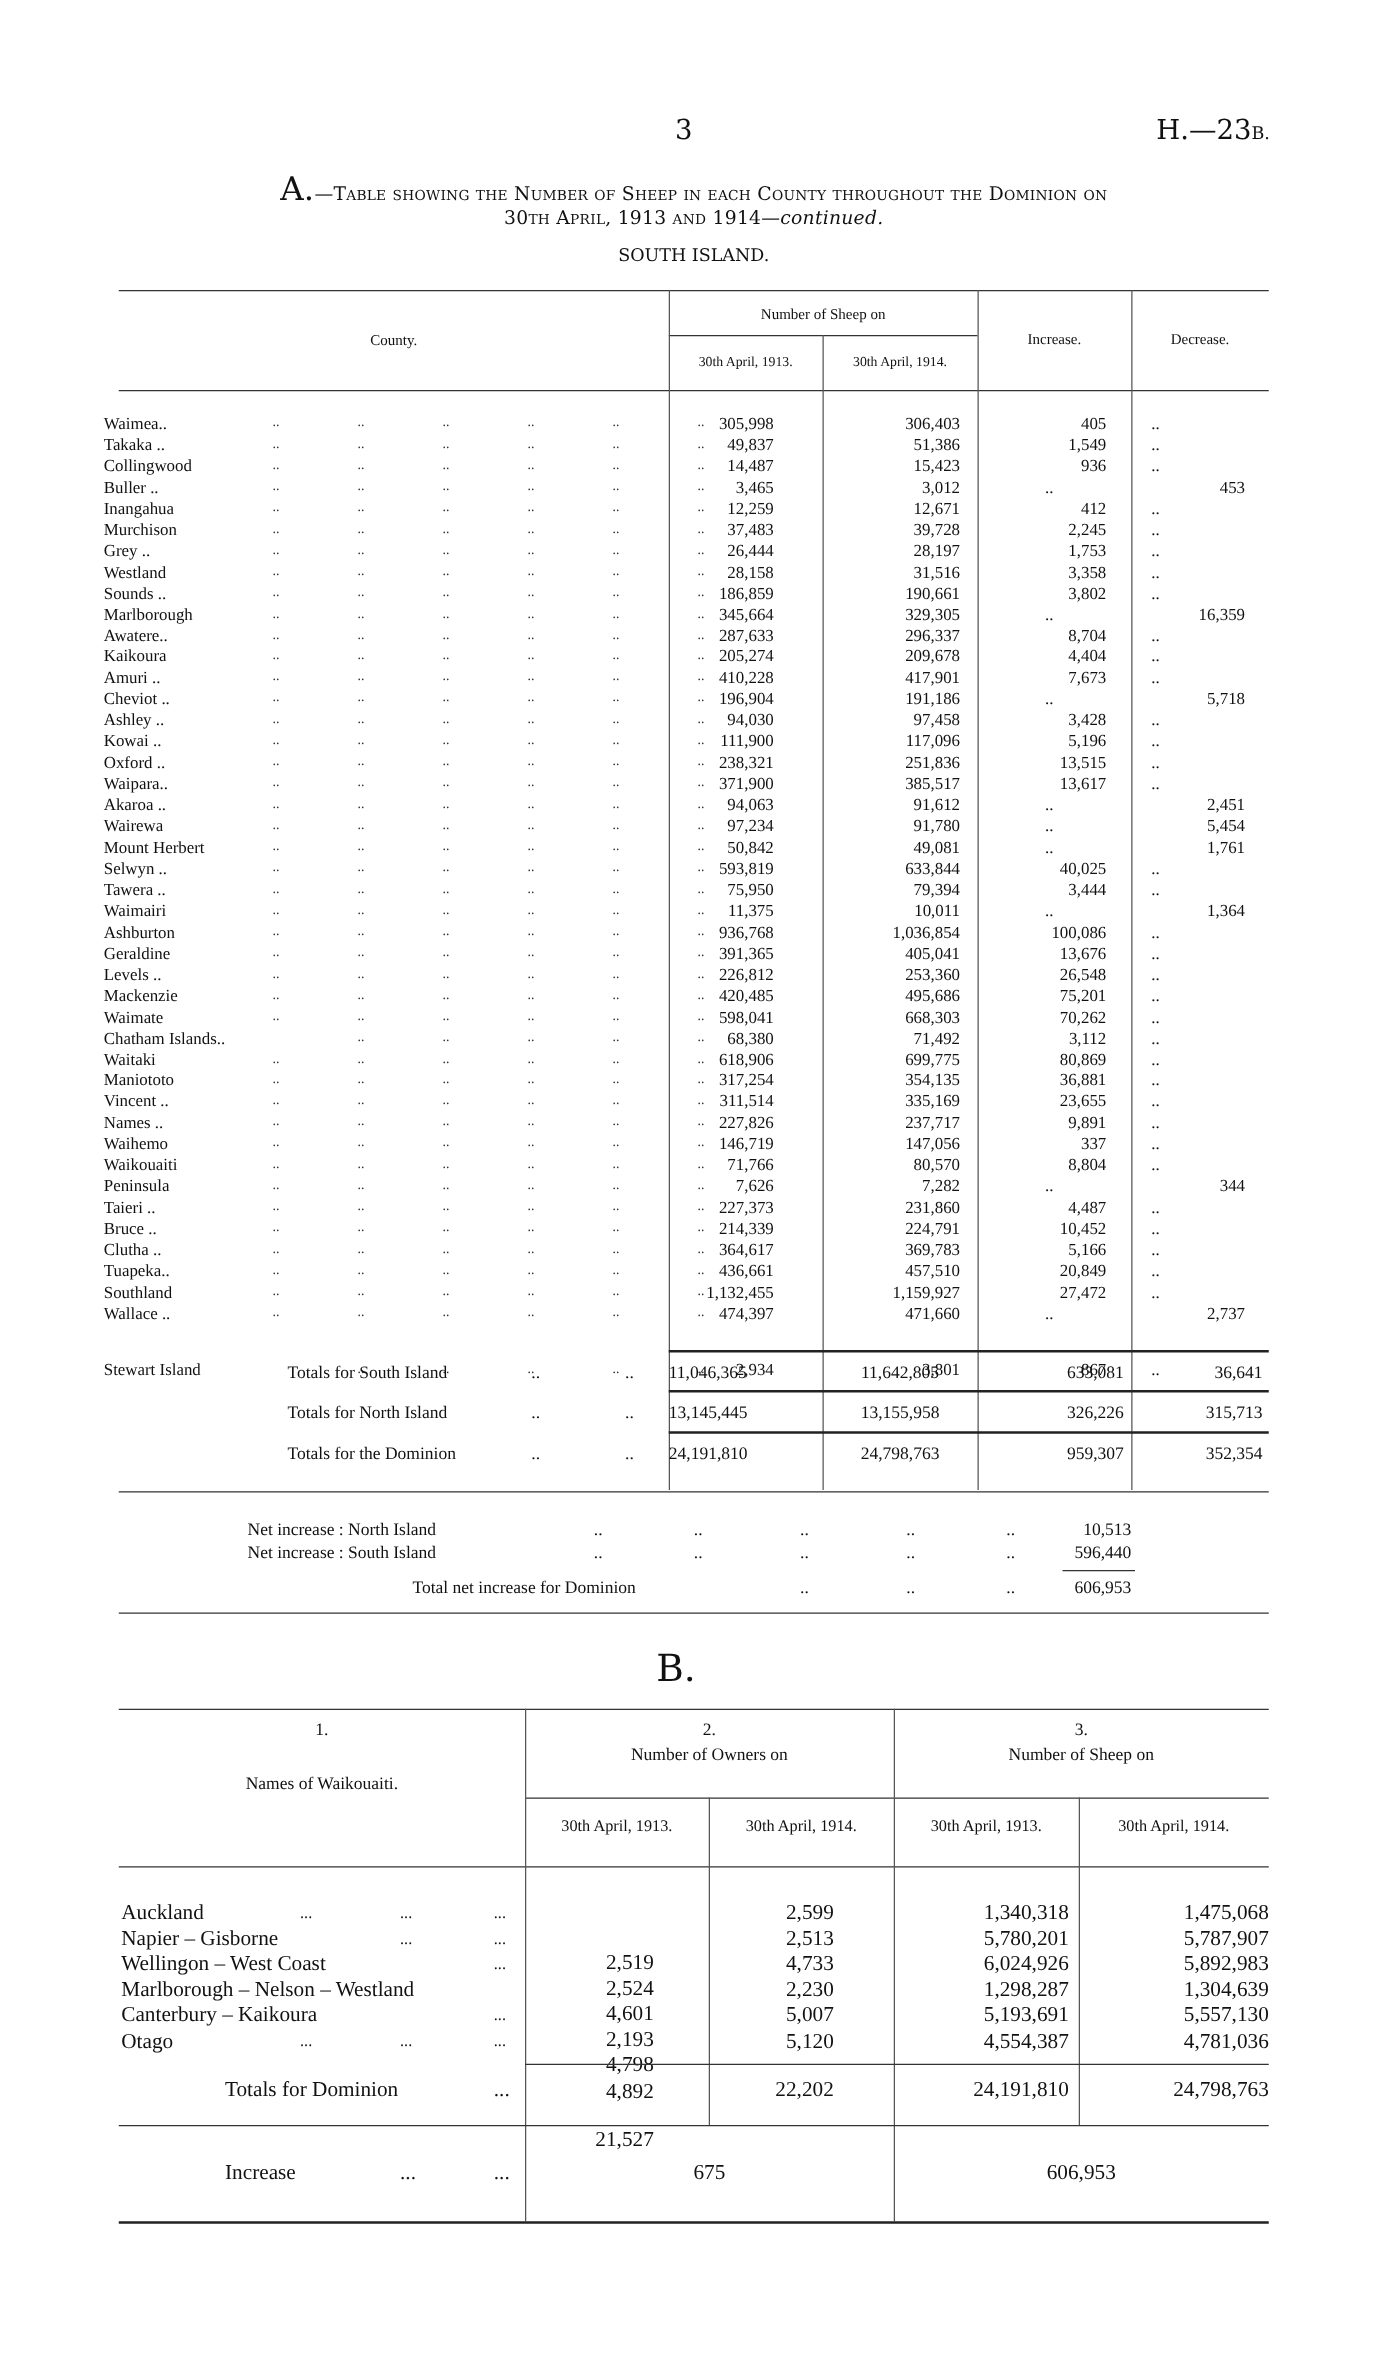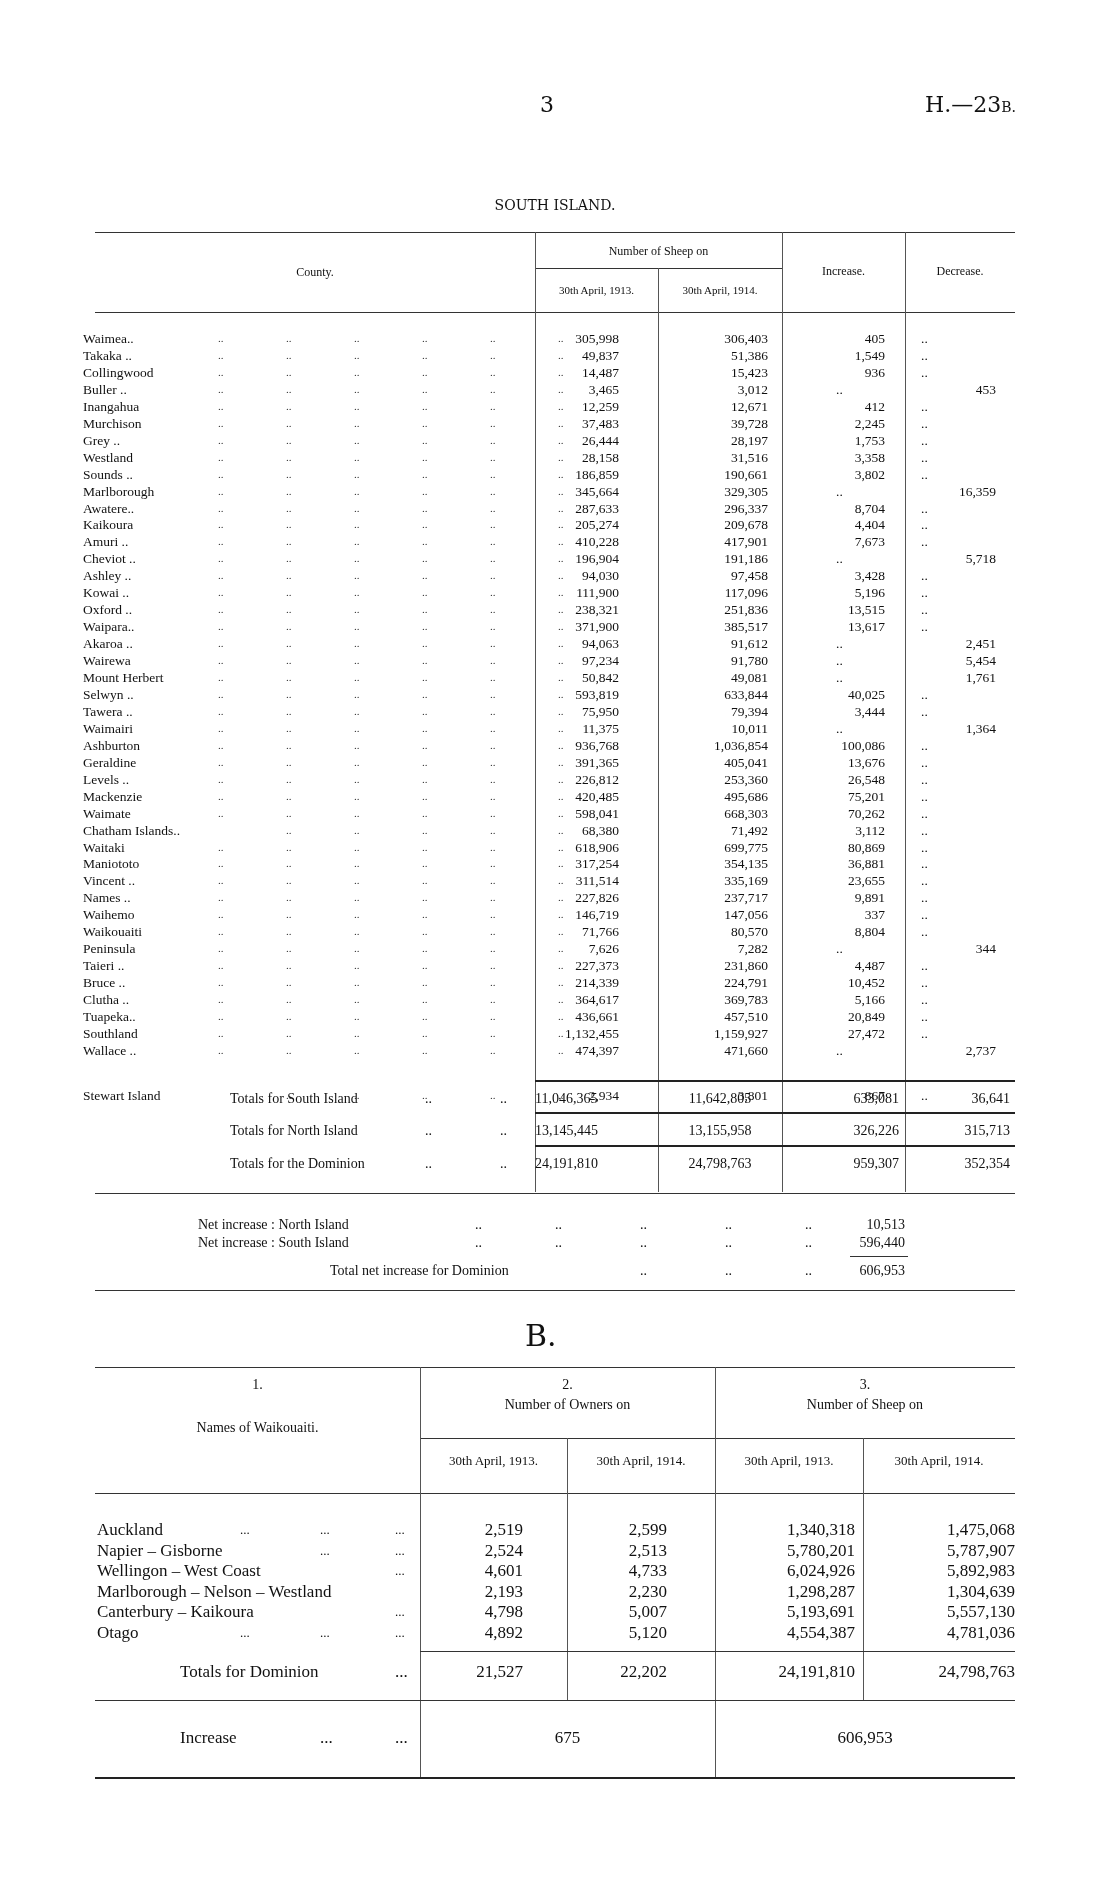--- a/index.html
+++ b/index.html
@@ -40,32 +40,34 @@
   .tot .c3 { position: absolute; left: 687px; width: 117px; text-align: right; padding-right: 0; }
   .tot .c4 { position: absolute; left: 810px; width: 105px; text-align: right; }
 
   .net { position: absolute; font-size: 14px; font-family: "Liberation Serif", serif; }
 
   .b-letter { left: 525px; top: 1318px; font-size: 30px; font-family: "DejaVu Serif", serif; }
   .bh { position: absolute; font-size: 14px; text-align: center; font-family: "Liberation Serif", serif; }
   .brow { position: absolute; left: 95px; width: 920px; height: 20px; font-size: 17px; line-height: 20px; font-family: "Liberation Serif", serif; }
   .brow .name { position: absolute; left: 2px; }
   .brow .ell { position: absolute; }
-  .brow .v1 { position: absolute; left: 330px; width: 98px; text-align: right; }
+  .brow .v1 { position: absolute; left: 330px; width: 98px; text-align: right; margin-top: 40px; }
   .brow .v2 { position: absolute; left: 470px; width: 102px; text-align: right; }
   .brow .v3 { position: absolute; left: 600px; width: 160px; text-align: right; }
   .brow .v4 { position: absolute; left: 760px; width: 160px; text-align: right; }
 </style>
 </head>
 <body>
 
 <div class="abs page-num">3</div>
 <div class="abs doc-ref"><span>H.—23</span><small>B.</small></div>
 
 <div class="abs title">
+  <div><span class="big-a">A.</span><span class="sc">—Table showing the Number of Sheep in each County throughout the Dominion on</span></div>
+  <div><span class="sc">30th April, 1913 and 1914</span><i>—continued.</i></div>
 </div>
 <div class="abs section">SOUTH ISLAND.</div>
 
 <div class="hr" style="left:95px; top:232px; width:920px;"></div>
 <div class="hr" style="left:535px; top:268px; width:247px;"></div>
 <div class="hr" style="left:95px; top:312px; width:920px;"></div>
 
 <div class="hd" style="left:95px; top:265px; width:440px;">County.</div>
 <div class="hd" style="left:535px; top:244px; width:247px;">Number of Sheep on</div>
 <div class="hd" style="left:535px; top:284px; width:123px; font-size:11px;">30th April, 1913.</div>

